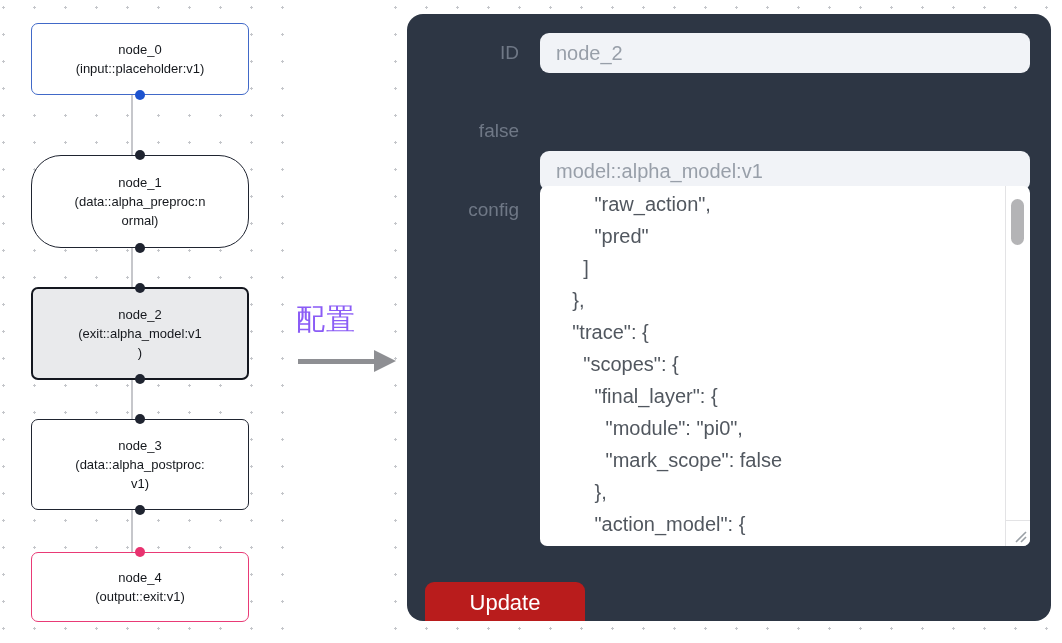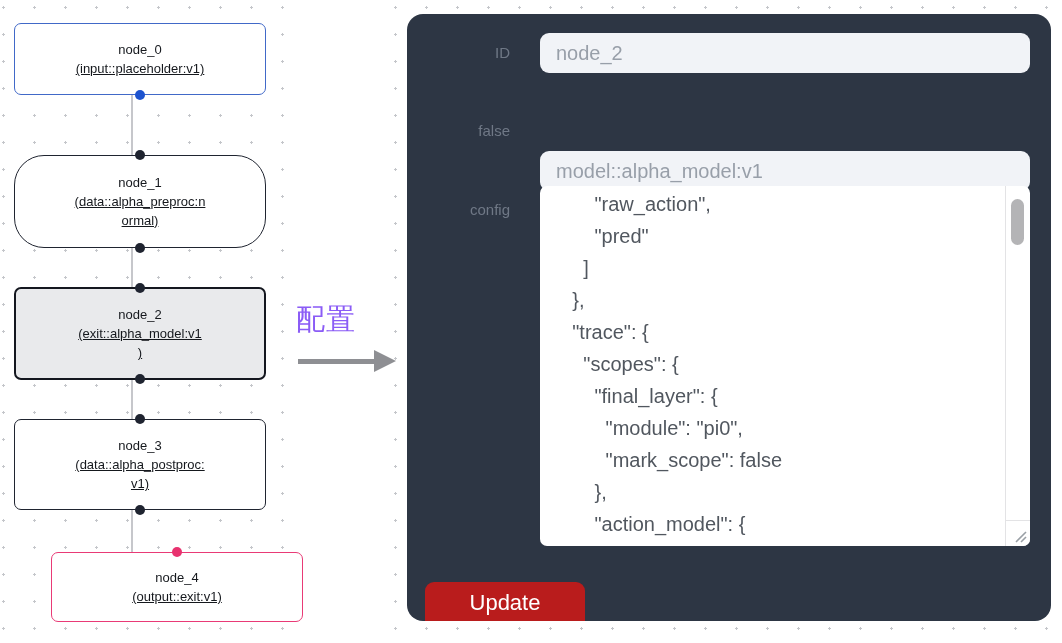--- a/index.html
+++ b/index.html
@@ -12,29 +12,29 @@
     position:absolute; top:0; bottom:0;
     background-image: radial-gradient(#c4c6ca 1.2px, transparent 1.4px);
     background-size: 31px 27px;
     background-position: -12px -6px;
   }
   .dots.left  { left:0;   width:300px; }
   .dots.right { left:392px; right:0; }
 
   
   .node {
-    position:absolute; left:14px; width:252px;
+    position:absolute; left:31px; width:218px;
     background:#ffffff; border:1.5px solid #1f2430; border-radius:7px;
     display:flex; flex-direction:column; align-items:center; justify-content:center;
     text-align:center; color:#15181d; font-size:13px; line-height:19px;
   }
-  .node .sub { white-space:pre-line;text-decoration:underline; }
+  .node .sub { white-space:pre-line; }
   .node--input    { border-color:#4169c8; }
   .node--selected { background:#e9eaec; border-width:2px; border-color:#14171f; }
-  .node--output   { border-color:#e93a76;margin-left:37px; }
+  .node--output   { border-color:#e93a76; }
 
   .handle {
     position:absolute; left:50%; width:10px; height:10px; margin-left:-5px;
     border-radius:50%; background:#1f2430;
   }
   .handle.top    { top:-6px; }
   .handle.bottom { bottom:-6px; }
   .handle--blue  { background:#1d53cf; }
   .handle--pink  { background:#e8326f; }
 
@@ -48,22 +48,22 @@
   .arrow .head  { position:absolute; left:78px; top:0; width:0; height:0;
                   border-left:22px solid #8e8f93;
                   border-top:11px solid transparent; border-bottom:11px solid transparent; }
 
   
   .panel {
     position:absolute; left:407px; top:14px; width:644px; height:607px;
     background:#2d3644; border-radius:16px; overflow:hidden;
   }
   .plabel {
-    position:absolute; left:0; width:103px; text-align:right;
-    color:#6f7886; font-size:15px; line-height:40px;
+    position:absolute; left:9px; width:103px; text-align:right;
+    color:#6f7886; font-size:19px; line-height:40px;
   }
   .plabel.l-id     { top:19px; }
   .plabel.l-type   { top:97px; }
   .plabel.l-config { top:176px; }
   .pinput {
     position:absolute; left:133px; width:490px; height:40px;
     background:#f1f3f7; border:none; border-radius:9px; outline:none;
     padding:0 16px; font-size:20px; color:#989fa9;
     font-family:"Liberation Sans", sans-serif;
   }

